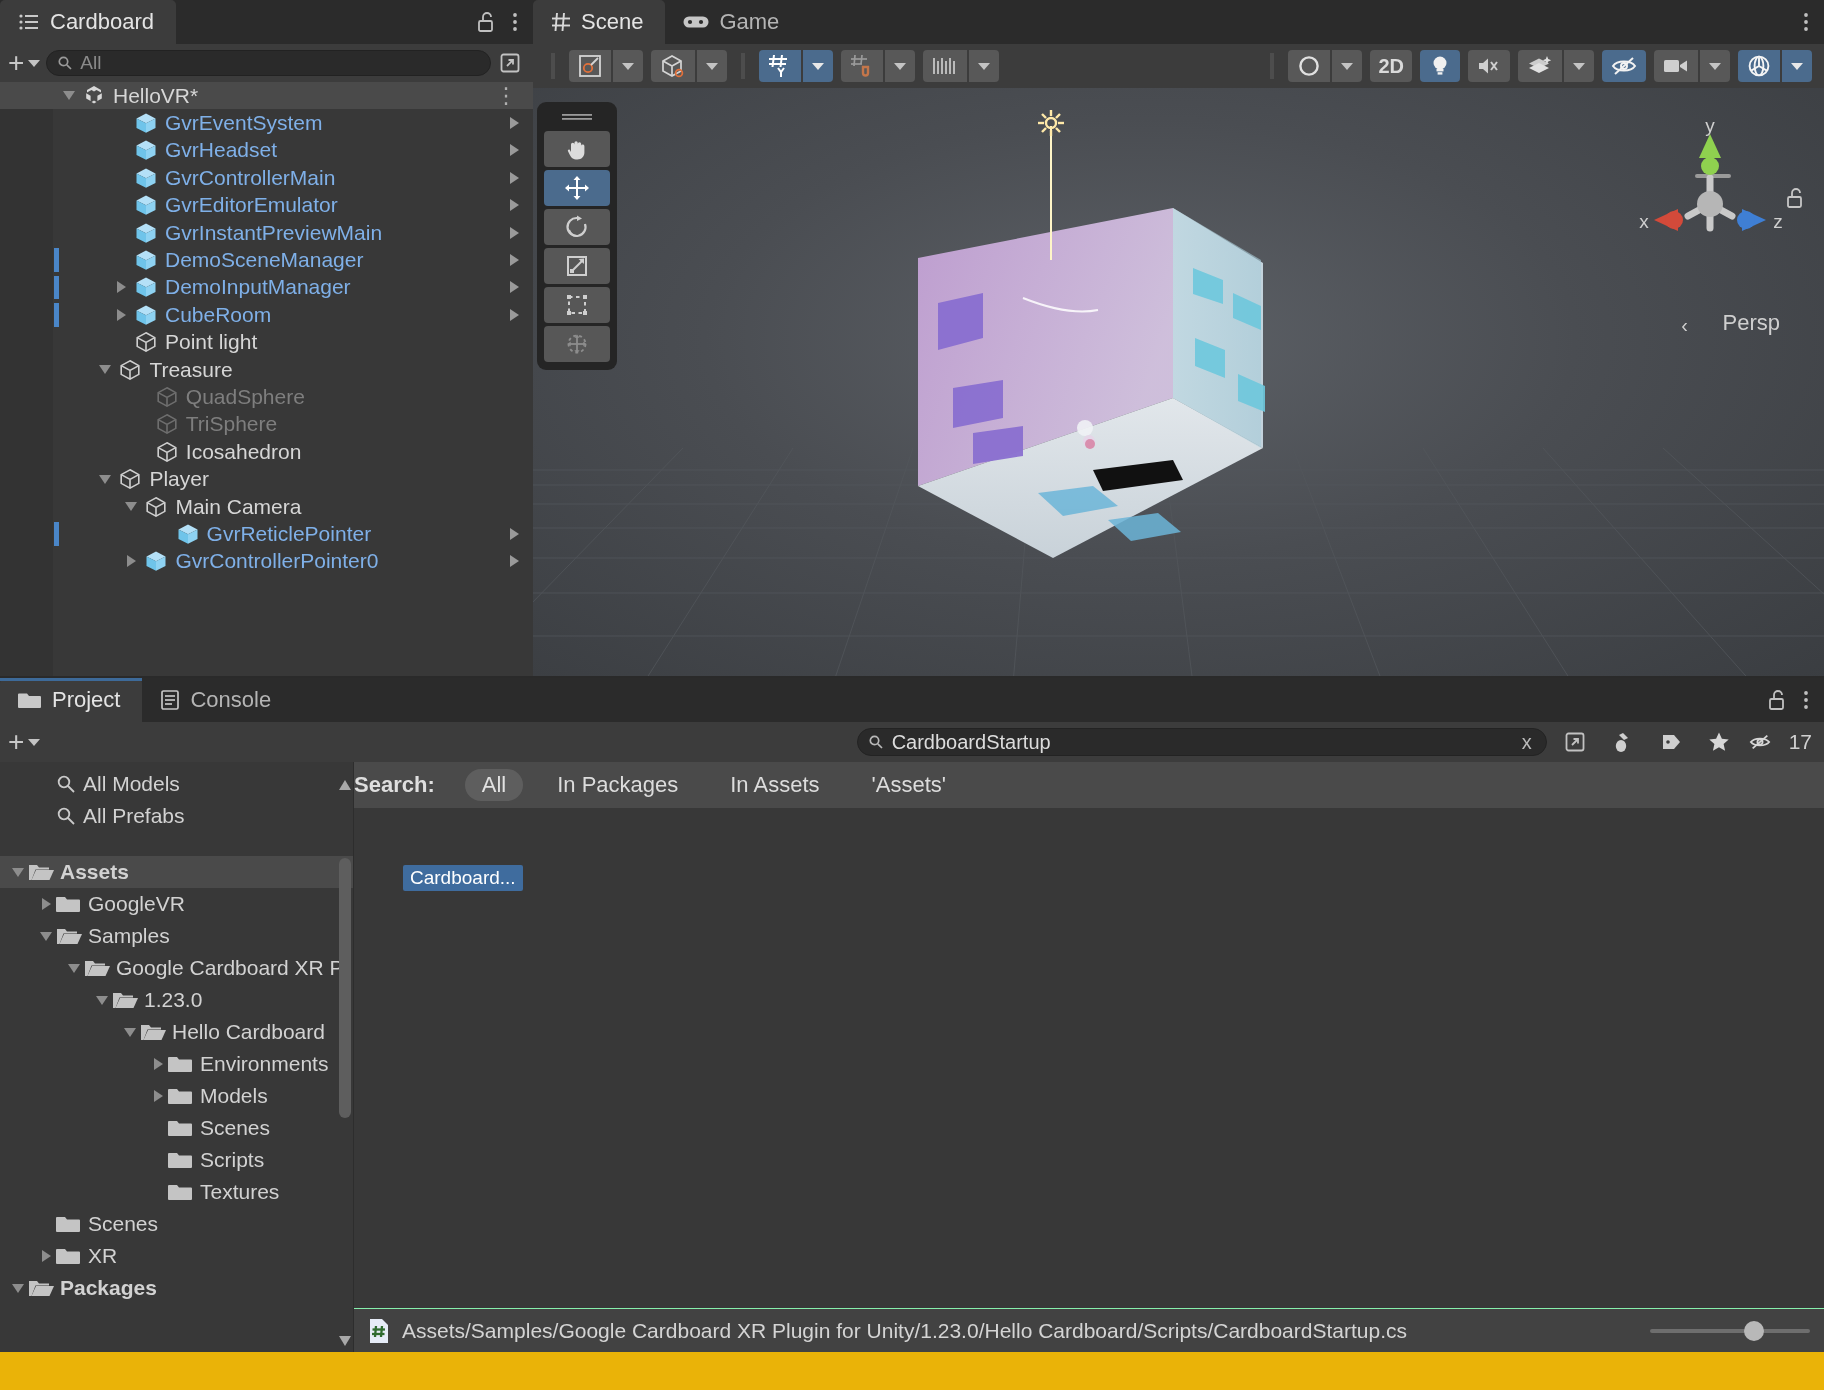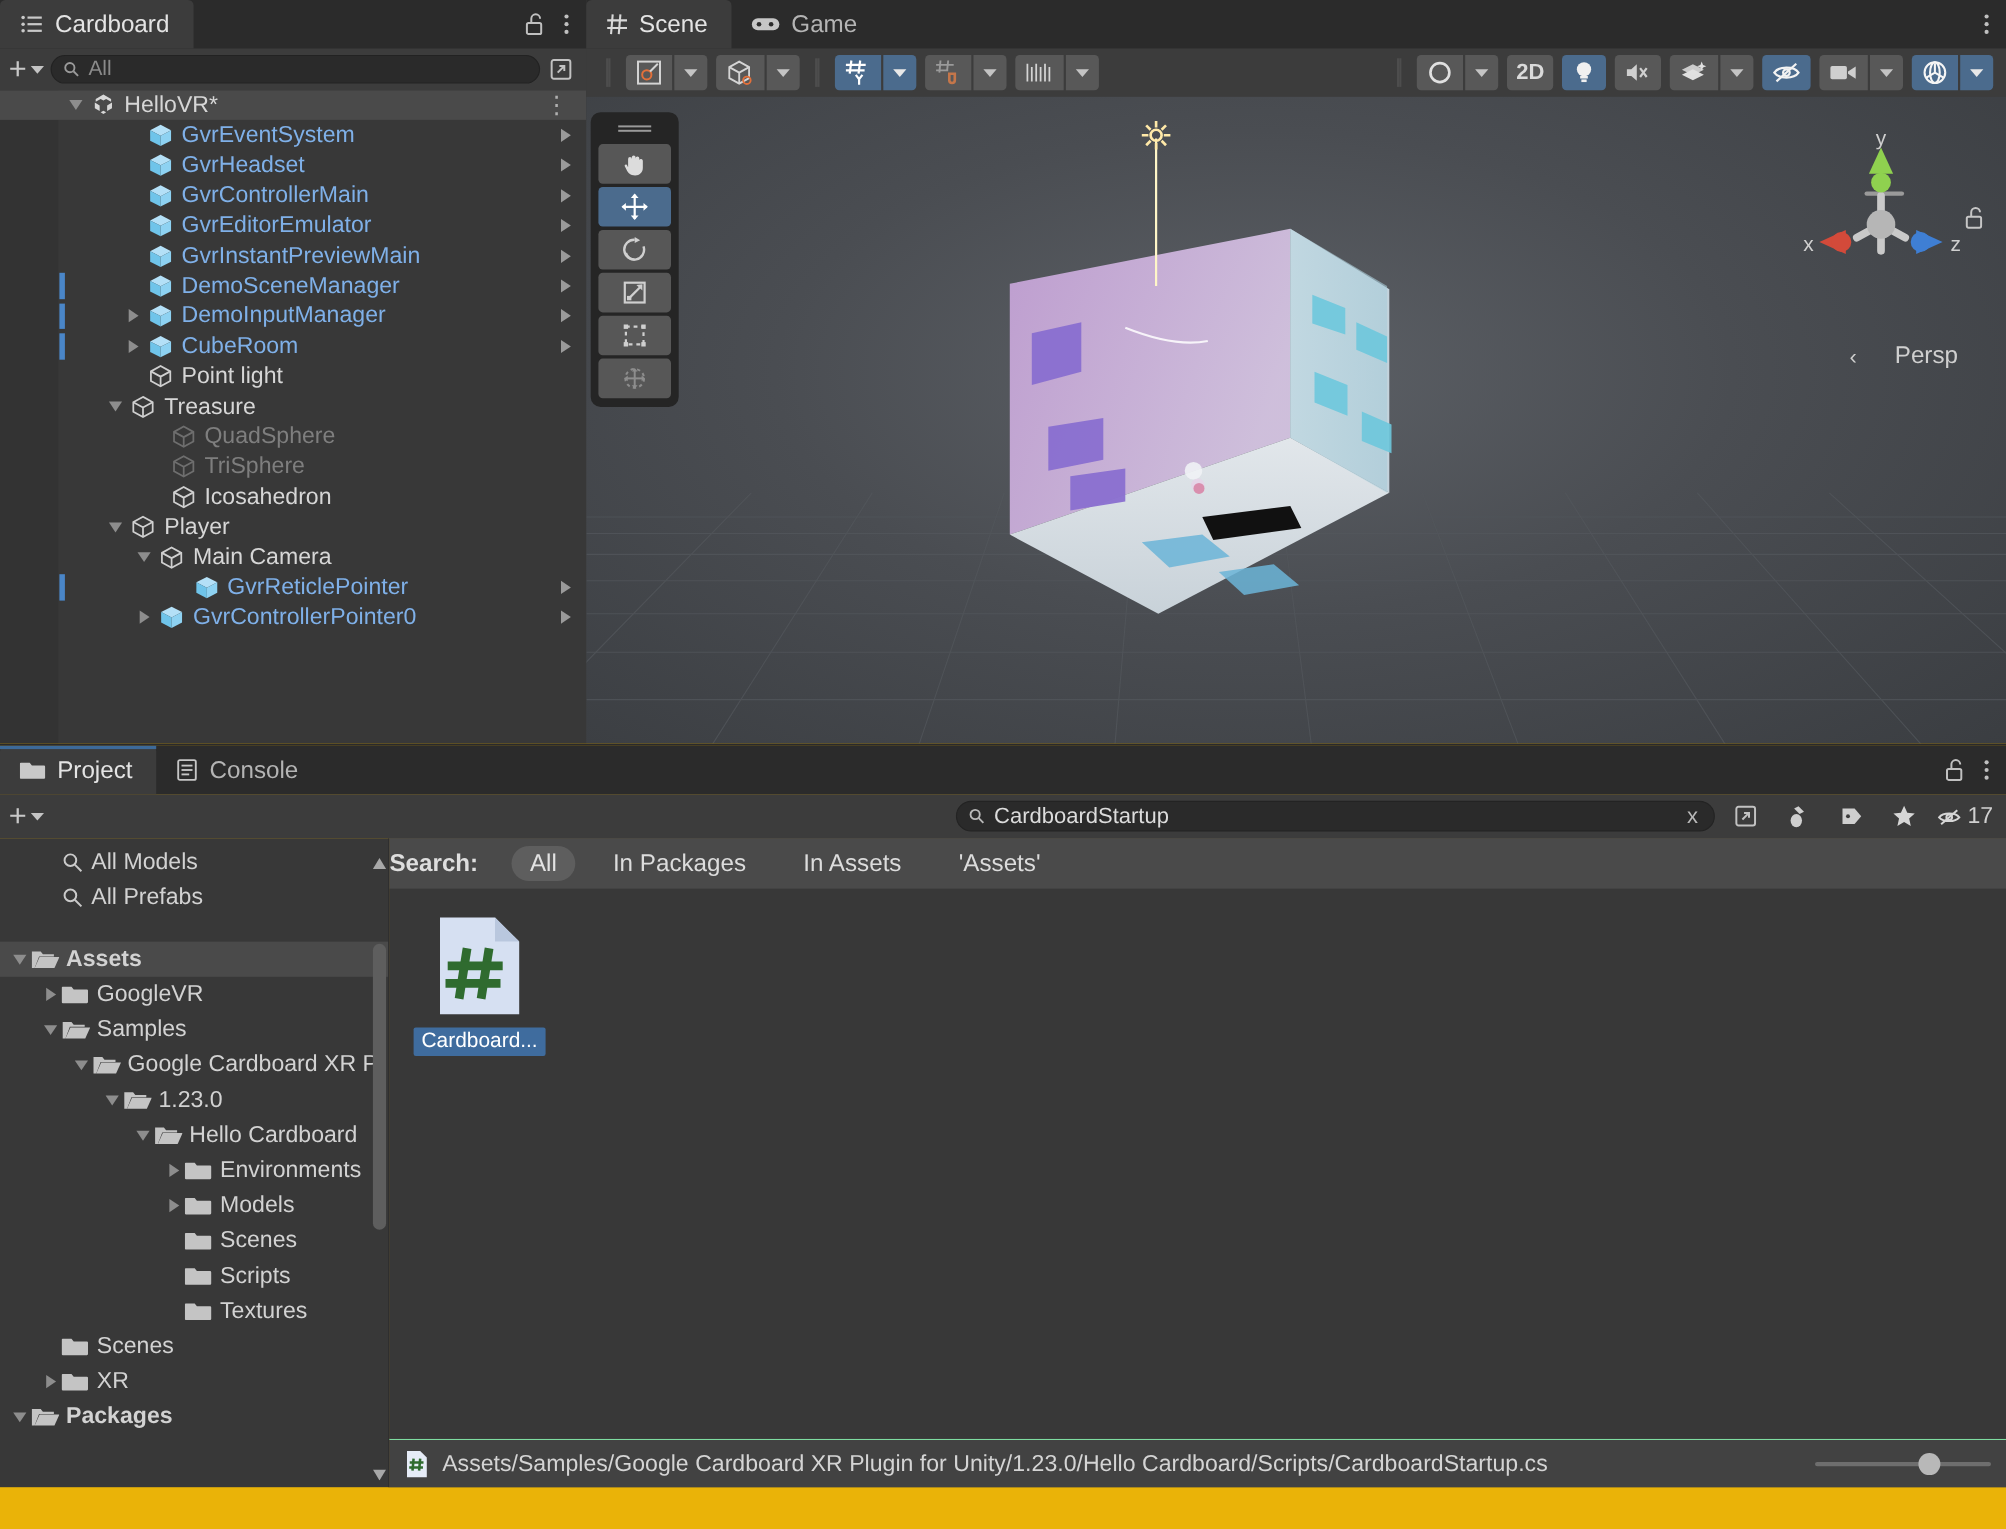--- a/index.html
+++ b/index.html
@@ -122,21 +122,21 @@
   #project { left: 0; top: 676px; width: 1824px; height: 714px; background: #eab308; }
   #project .tabbar { width: 1824px; }
   .p-toolbar { height: 40px; background: #3c3c3c; display: flex; align-items: center; padding: 0 6px 0 8px; gap: 8px; }
   .p-search {
     width: 690px; height: 28px; background: #2a2a2a; border: 1px solid #232323; border-radius: 14px;
     display: flex; align-items: center; padding: 0 10px; gap: 8px; margin-left: auto;
   }
   .p-search .val { font-size: 20px; color: #dcdcdc; flex: 1; }
   .p-search .clear { color: #b9b9b9; font-size: 20px; padding-right: 4px; }
   .p-tb-ico { width: 40px; height: 30px; display:flex; align-items:center; justify-content:center; }
-  .hidecount { display:flex; align-items:flex-end; gap:4px; font-size:21px; color:#d0d0d0; padding-right:6px; }
+  .hidecount { display:flex; align-items:center; gap:16px; font-size:21px; color:#d0d0d0; padding-right:6px; }
 
   .p-body { display: flex; height: 590px; }
   .p-left { width: 354px; background: #383838; position: relative; overflow: hidden; border-right: 1px solid #2d2d2d;}
   .p-right { flex: 1; background: #383838; position: relative; display:flex; flex-direction:column; }
 
   .frow { display: flex; align-items: center; height: 32px; font-size: 21px; white-space: nowrap; position: relative; }
   .frow.sel { background: #4a4a4a; }
   .frow .tw { width: 20px; display: inline-flex; justify-content: center; flex: 0 0 20px; }
   .frow .fname { margin-left: 6px; }
   .frow.bold .fname { font-weight: bold; }
@@ -147,21 +147,21 @@
     height: 46px; background: #4a4a4a; display: flex; align-items: center;
     gap: 16px; font-size: 22px; color: #dedede;
   }
   .filterbar .flabel { font-weight: bold; margin-right: 14px; }
   .fchip { padding: 3px 17px; border-radius: 16px; color: #e2e2e2; }
   .fchip.active { background: #5e5e5e; }
   .ftab { padding: 3px 18px; color: #dcdcdc; }
 
   .grid-area { flex: 1; background: #383838; position: relative; padding: 22px 0 0 28px; }
   .asset {
-    width: 108px; display: flex; flex-direction: column; align-items: center; gap: 8px;
+    width: 108px; display: flex; flex-direction: row; align-items: center; gap: 21px;
   }
   .asset-name { background: #3f6c9e; color: #fff; font-size: 19px; padding: 2px 7px; border-radius: 2px; }
 
   .statusbar {
     height: 44px; background: #424242; border-top: 1px solid #86efac;
     display: flex; align-items: center; padding: 0 14px; gap: 12px; font-size: 21px; color: #d4d4d4;
   }
   .zoom-slider { margin-left: auto; width: 160px; height: 20px; position: relative; display:flex; align-items:center;}
   .zs-track { position: absolute; left: 0; right: 0; height: 4px; background: #6e6e6e; border-radius: 2px; }
   .zs-knob { position: absolute; left: 94px; width: 20px; height: 20px; border-radius: 50%; background: #b8b8b8; }

